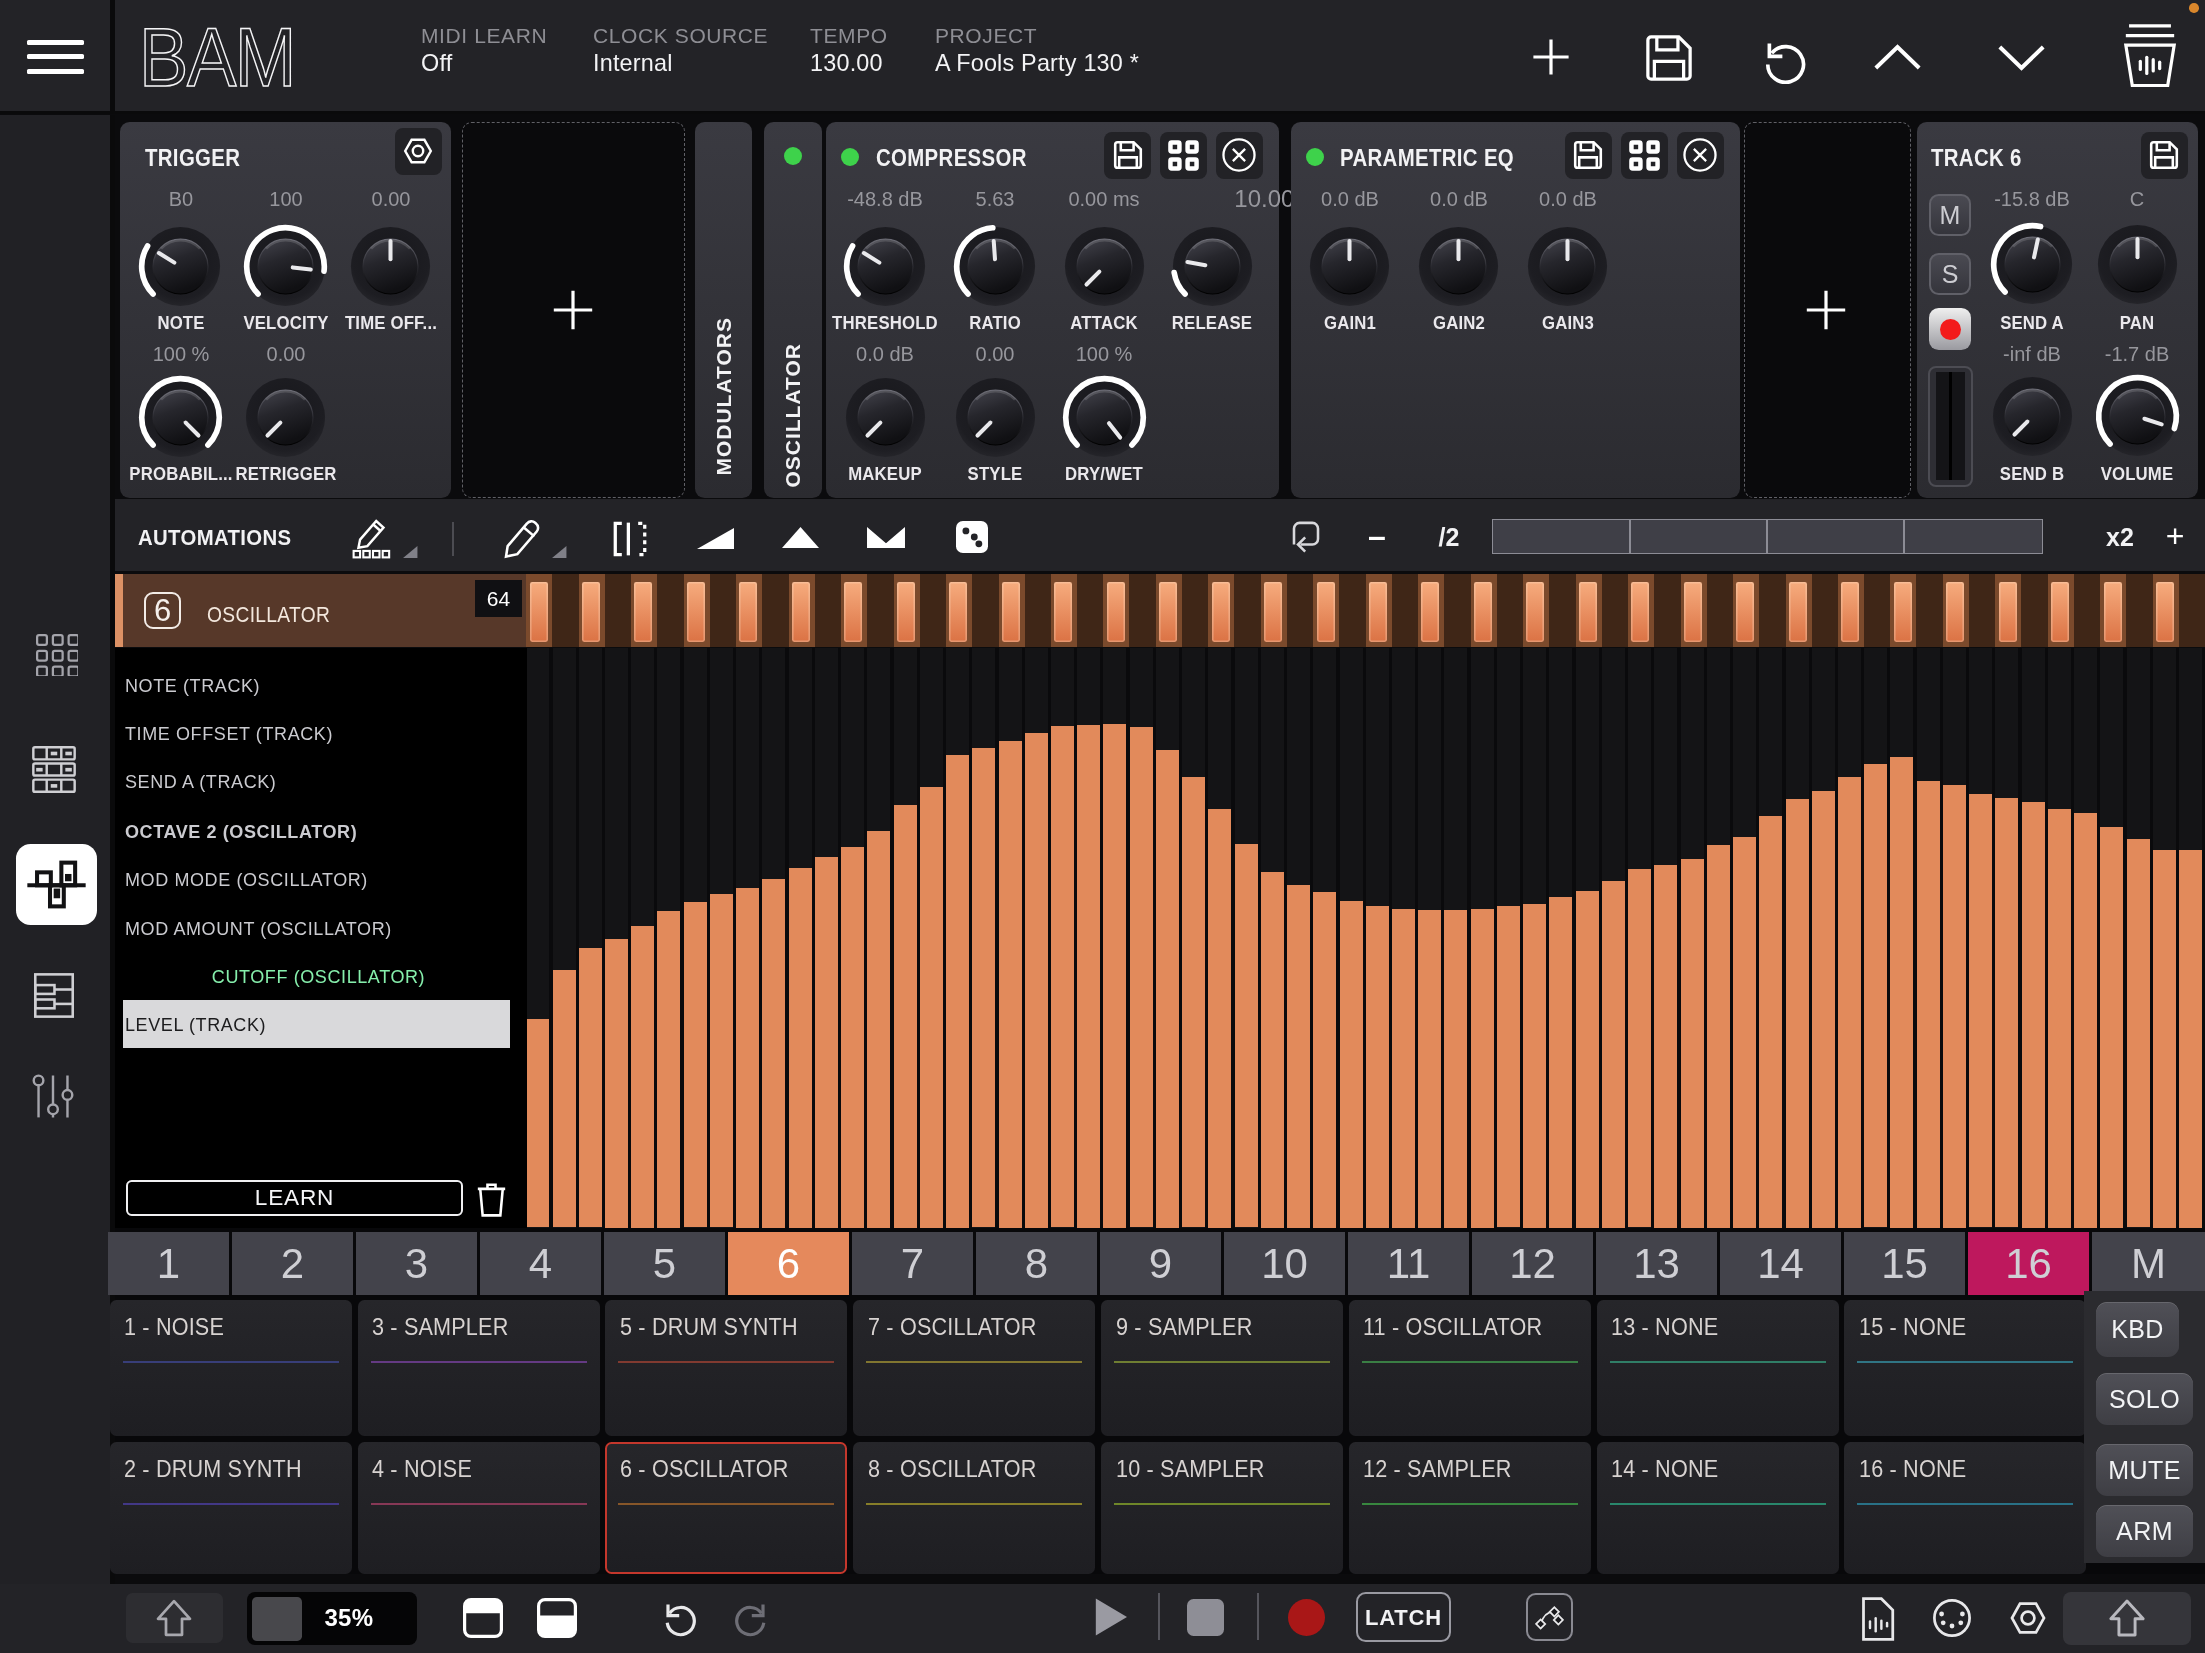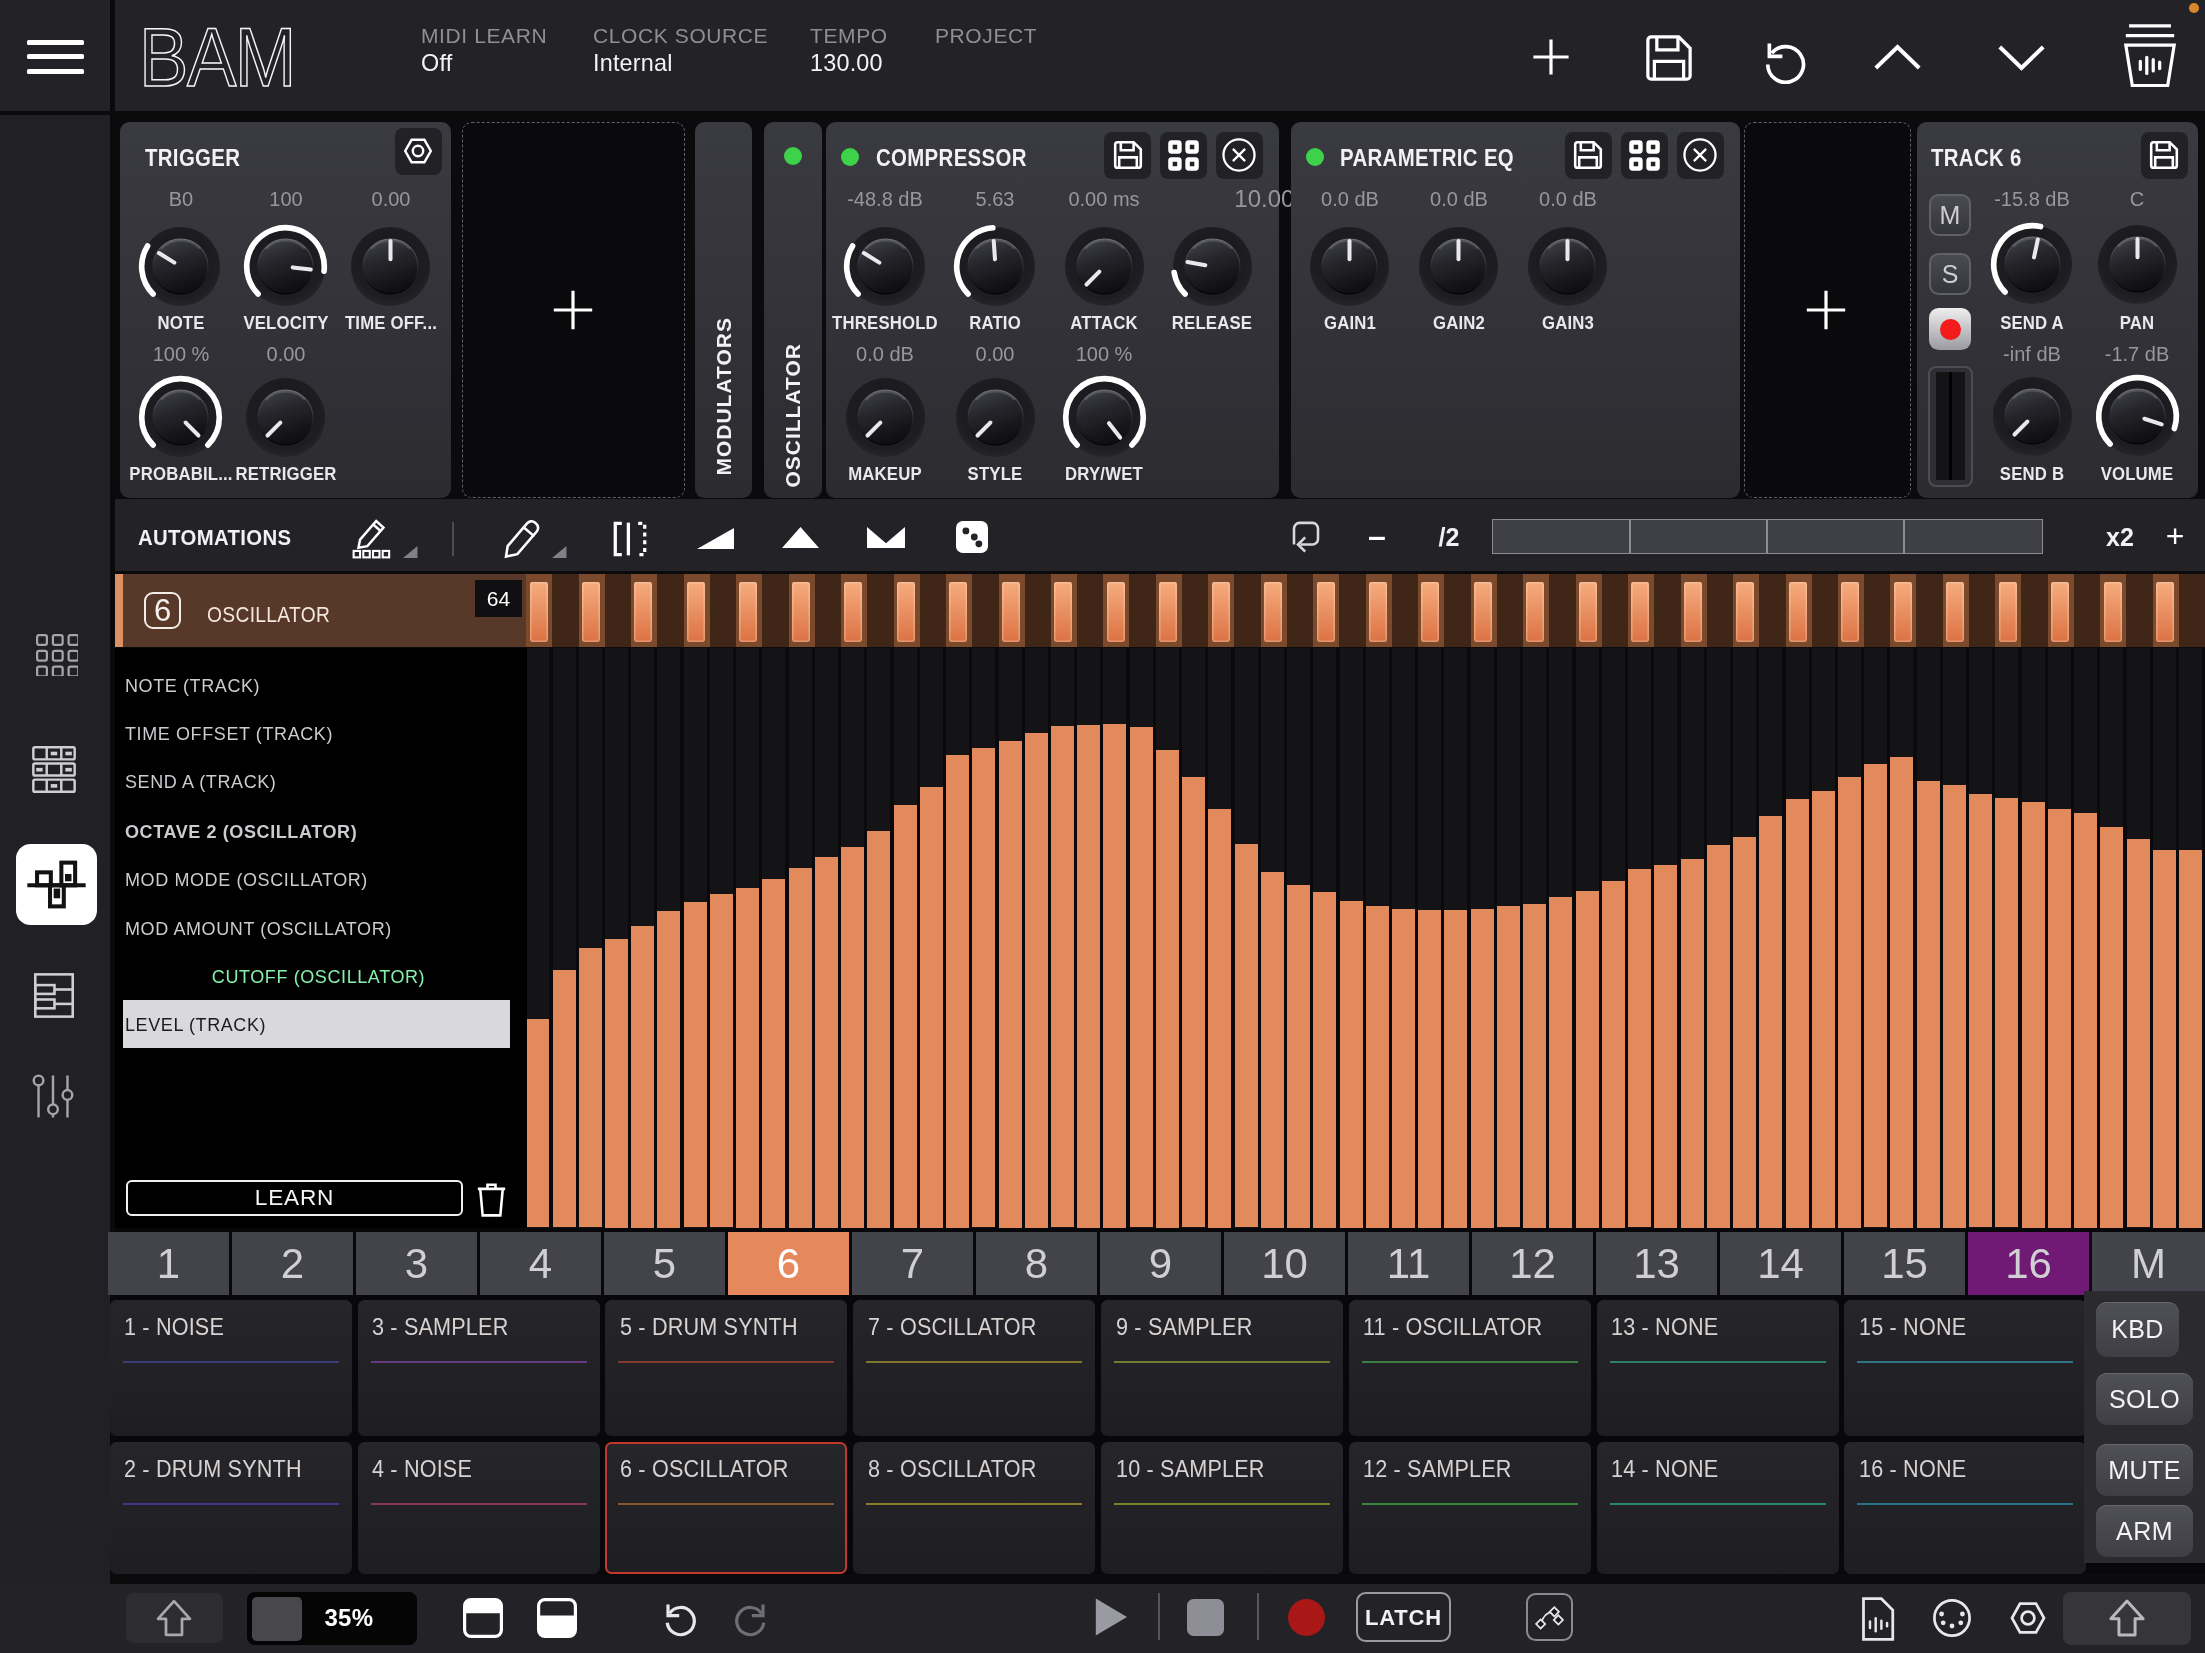--- a/index.html
+++ b/index.html
@@ -50,20 +50,21 @@
 <svg class="abs" style="left:139px;top:12px" width="186" height="89" viewBox="0 0 230 110">
       <text x="0" y="92" font-family="Liberation Sans" font-size="104" letter-spacing="-2" fill="none" stroke="#f5f5f7" stroke-width="1.9" transform="scale(0.88,1)" transform-origin="0 0">BAM</text>
     </svg>
 <div style="position:absolute;left:421px;width:242px;text-align:left;top:15.3px;height:42px;line-height:42px;font-size:21px;color:#8e8e94;font-weight:400;letter-spacing:0.6px;white-space:nowrap;">MIDI LEARN</div>
 <div style="position:absolute;left:421px;width:242px;text-align:left;top:40px;height:47px;line-height:47px;font-size:23.4px;color:#f3f3f5;font-weight:400;letter-spacing:0.2px;white-space:nowrap;">Off</div>
 <div style="position:absolute;left:593px;width:242px;text-align:left;top:15.3px;height:42px;line-height:42px;font-size:21px;color:#8e8e94;font-weight:400;letter-spacing:0.6px;white-space:nowrap;">CLOCK SOURCE</div>
 <div style="position:absolute;left:593px;width:242px;text-align:left;top:40px;height:47px;line-height:47px;font-size:23.4px;color:#f3f3f5;font-weight:400;letter-spacing:0.2px;white-space:nowrap;">Internal</div>
 <div style="position:absolute;left:810px;width:242px;text-align:left;top:15.3px;height:42px;line-height:42px;font-size:21px;color:#8e8e94;font-weight:400;letter-spacing:0.6px;white-space:nowrap;">TEMPO</div>
 <div style="position:absolute;left:810px;width:242px;text-align:left;top:40px;height:47px;line-height:47px;font-size:23.4px;color:#f3f3f5;font-weight:400;letter-spacing:0.2px;white-space:nowrap;">130.00</div>
 <div style="position:absolute;left:935px;width:242px;text-align:left;top:15.3px;height:42px;line-height:42px;font-size:21px;color:#8e8e94;font-weight:400;letter-spacing:0.6px;white-space:nowrap;">PROJECT</div>
+<div style="position:absolute;left:935px;width:323px;text-align:left;top:40px;height:47px;line-height:47px;font-size:23.4px;color:#f3f3f5;font-weight:400;letter-spacing:0.2px;white-space:nowrap;">A Fools Party 130 *</div>
 <svg class="abs" style="left:1527px;top:33px" width="48" height="48" viewBox="0 0 60 60">
 <path d="M30 8 V52 M8 30 H52" stroke="#fff" stroke-width="4"></path>
     </svg>
 <svg class="abs" style="left:1643px;top:31.5px" width="52" height="52" viewBox="0 0 64 64">
 <path d="M6 10 a4 4 0 0 1 4-4 H44 L58 20 V54 a4 4 0 0 1 -4 4 H10 a4 4 0 0 1 -4-4 Z" fill="none" stroke="#fff" stroke-width="4"></path>
 <path d="M17 6 V22 H43 V6" fill="none" stroke="#fff" stroke-width="4"></path>
 <path d="M14 58 V36 H50 V58" fill="none" stroke="#fff" stroke-width="4"></path>
     </svg>
 <svg class="abs" style="left:1758px;top:31.5px" width="52" height="52" viewBox="0 0 64 64">
 <path d="M14 14 V30 H30" fill="none" stroke="#fff" stroke-width="4.5"></path>
@@ -683,21 +684,21 @@
 <div class="abs" style="left:728px;top:1232px;width:121px;height:63px;background:#e5895c;color:#fff;font-size:42px;font-weight:400;text-align:center;line-height:63px">6</div>
 <div class="abs" style="left:852px;top:1232px;width:121px;height:63px;background:#43434b;color:#cfcfd4;font-size:42px;font-weight:400;text-align:center;line-height:63px">7</div>
 <div class="abs" style="left:976px;top:1232px;width:121px;height:63px;background:#43434b;color:#cfcfd4;font-size:42px;font-weight:400;text-align:center;line-height:63px">8</div>
 <div class="abs" style="left:1100px;top:1232px;width:121px;height:63px;background:#43434b;color:#cfcfd4;font-size:42px;font-weight:400;text-align:center;line-height:63px">9</div>
 <div class="abs" style="left:1224px;top:1232px;width:121px;height:63px;background:#43434b;color:#cfcfd4;font-size:42px;font-weight:400;text-align:center;line-height:63px">10</div>
 <div class="abs" style="left:1348px;top:1232px;width:121px;height:63px;background:#43434b;color:#cfcfd4;font-size:42px;font-weight:400;text-align:center;line-height:63px">11</div>
 <div class="abs" style="left:1472px;top:1232px;width:121px;height:63px;background:#43434b;color:#cfcfd4;font-size:42px;font-weight:400;text-align:center;line-height:63px">12</div>
 <div class="abs" style="left:1596px;top:1232px;width:121px;height:63px;background:#43434b;color:#cfcfd4;font-size:42px;font-weight:400;text-align:center;line-height:63px">13</div>
 <div class="abs" style="left:1720px;top:1232px;width:121px;height:63px;background:#43434b;color:#cfcfd4;font-size:42px;font-weight:400;text-align:center;line-height:63px">14</div>
 <div class="abs" style="left:1844px;top:1232px;width:121px;height:63px;background:#43434b;color:#cfcfd4;font-size:42px;font-weight:400;text-align:center;line-height:63px">15</div>
-<div class="abs" style="left:1968px;top:1232px;width:121px;height:63px;background:#701a75;color:#cfcfd4;font-size:42px;font-weight:400;text-align:center;line-height:63px">16</div>
+<div class="abs" style="left:1968px;top:1232px;width:121px;height:63px;background:#be185d;color:#cfcfd4;font-size:42px;font-weight:400;text-align:center;line-height:63px">16</div>
 <div class="abs" style="left:2092px;top:1232px;width:113px;height:63px;background:#43434b;color:#cfcfd4;font-size:42px;text-align:center;line-height:63px">M</div>
 <div class="abs" style="left:115px;top:1302px;width:2091px;height:272px;background:#08080a"></div>
 <div class="abs" style="left:110px;top:1300px;width:242px;height:136px;background:linear-gradient(#26262a,#1e1e22);border-radius:6.5px;"></div>
     <div style="position:absolute;left:124px;width:234px;text-align:left;top:1303px;height:48px;line-height:48px;font-size:24px;color:#d8d3d1;font-weight:400;letter-spacing:0.2px;white-space:nowrap;transform:scaleX(0.9);transform-origin:left center">1 - NOISE</div>
     <div class="abs" style="left:123px;top:1361px;width:216px;height:2px;background:#383e79"></div>
 <div class="abs" style="left:358px;top:1300px;width:242px;height:136px;background:linear-gradient(#26262a,#1e1e22);border-radius:6.5px;"></div>
     <div style="position:absolute;left:372px;width:234px;text-align:left;top:1303px;height:48px;line-height:48px;font-size:24px;color:#d8d3d1;font-weight:400;letter-spacing:0.2px;white-space:nowrap;transform:scaleX(0.9);transform-origin:left center">3 - SAMPLER</div>
     <div class="abs" style="left:371px;top:1361px;width:216px;height:2px;background:#643a83"></div>
 <div class="abs" style="left:605px;top:1300px;width:242px;height:136px;background:linear-gradient(#26262a,#1e1e22);border-radius:6.5px;"></div>
     <div style="position:absolute;left:620px;width:234px;text-align:left;top:1303px;height:48px;line-height:48px;font-size:24px;color:#d8d3d1;font-weight:400;letter-spacing:0.2px;white-space:nowrap;transform:scaleX(0.9);transform-origin:left center">5 - DRUM SYNTH</div>

